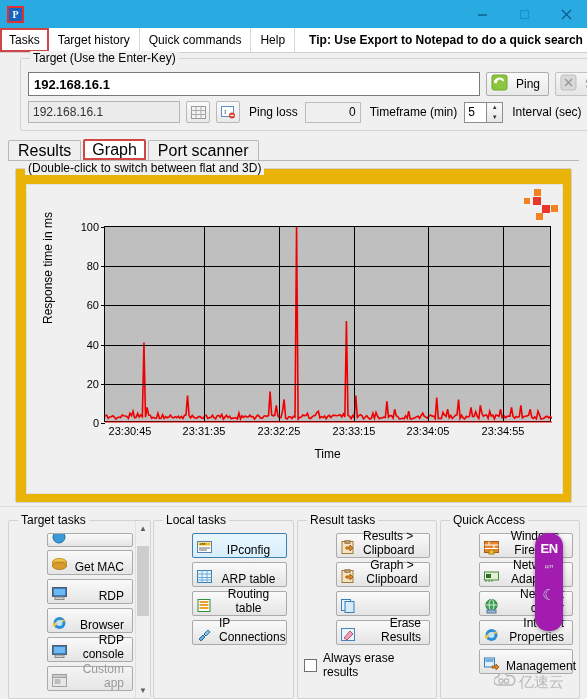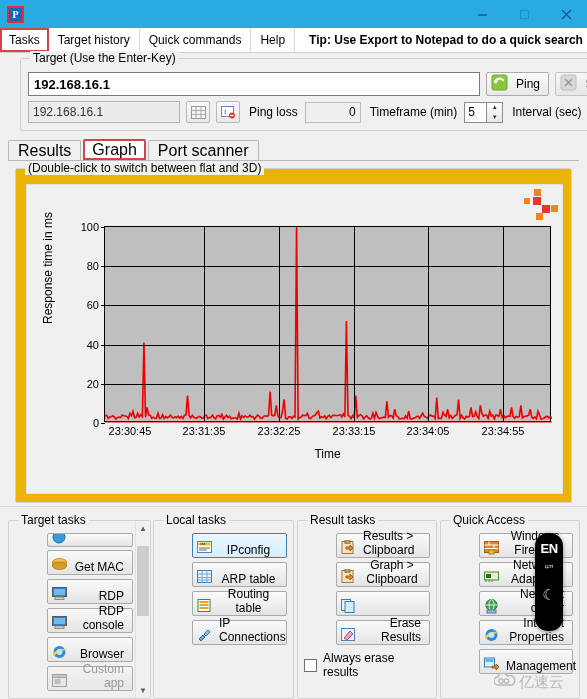--- a/index.html
+++ b/index.html
@@ -314,21 +314,21 @@
   .chkbox {
     width:13px; height:13px; border:1px solid #6f6f6f; background:#fff;
     margin-right:6px; flex:none;
   }
 
   
   .ime {
     position:absolute;
     left: 535px; top: 533px;
     width: 28px; height: 98px;
-    background: #000000;
+    background: #a21caf;
     border-radius: 13px;
     box-shadow: 0 1px 4px rgba(0,0,0,.4);
     display:flex; flex-direction:column; align-items:center;
     padding-top: 8px;
     color: #fff;
   }
   .ime .en { font-size: 13px; font-weight: bold; letter-spacing:-0.5px; }
   .ime .quote { margin-top:10px; font-size:13px; color:#c8ccd0; line-height:8px; }
   .ime .moon { margin-top:12px; font-size:15px; color:#c2c6ca; }
 
@@ -539,37 +539,37 @@
           <svg width="17" height="15" viewBox="0 0 17 15">
             <rect x="1.5" y="1.5" width="14" height="9" fill="#2f7fd0" stroke="#5a5a5a"></rect>
             <rect x="3" y="3" width="11" height="6" fill="#6fb8f2"></rect>
             <rect x="4" y="11" width="9" height="2.5" fill="#cfcfcf" stroke="#8a8a8a"></rect>
           </svg>
         </span>
         <span class="txt">RDP</span>
       </div>
       <div class="taskbtn right">
         <span class="ico">
-          <svg width="17" height="15" viewBox="0 0 17 15">
-            <rect x="1.5" y="1.5" width="14" height="9" fill="#2f7fd0" stroke="#5a5a5a"></rect>
-            <rect x="3" y="3" width="11" height="6" fill="#6fb8f2"></rect>
-            <rect x="4" y="11" width="9" height="2.5" fill="#cfcfcf" stroke="#8a8a8a"></rect>
-          </svg>
-        </span>
-        <span class="txt">RDP console</span>
-      </div>
-      <div class="taskbtn right">
-        <span class="ico">
           <svg width="17" height="16" viewBox="0 0 17 16">
             <circle cx="8.5" cy="8" r="6" fill="#2a8ed6"></circle>
             <path d="M1.5 10 Q8.5 2 15.5 6 Q9 6 3 12 Z" fill="#f2c33c"></path>
             <circle cx="8.5" cy="8" r="3" fill="#bfe3fb"></circle>
           </svg>
         </span>
         <span class="txt">Browser</span>
+      </div>
+      <div class="taskbtn right">
+        <span class="ico">
+          <svg width="17" height="15" viewBox="0 0 17 15">
+            <rect x="1.5" y="1.5" width="14" height="9" fill="#2f7fd0" stroke="#5a5a5a"></rect>
+            <rect x="3" y="3" width="11" height="6" fill="#6fb8f2"></rect>
+            <rect x="4" y="11" width="9" height="2.5" fill="#cfcfcf" stroke="#8a8a8a"></rect>
+          </svg>
+        </span>
+        <span class="txt">RDP console</span>
       </div>
       <div class="taskbtn right disabled">
         <span class="ico">
           <svg width="17" height="15" viewBox="0 0 17 15">
             <rect x="1.5" y="1.5" width="14" height="12" fill="#e6e6e6" stroke="#a0a0a0"></rect>
             <rect x="1.5" y="1.5" width="14" height="3" fill="#c9c9c9" stroke="#a0a0a0"></rect>
             <rect x="3.5" y="6" width="6" height="5" fill="#bdbdbd"></rect>
           </svg>
         </span>
         <span class="txt">Custom app</span>

